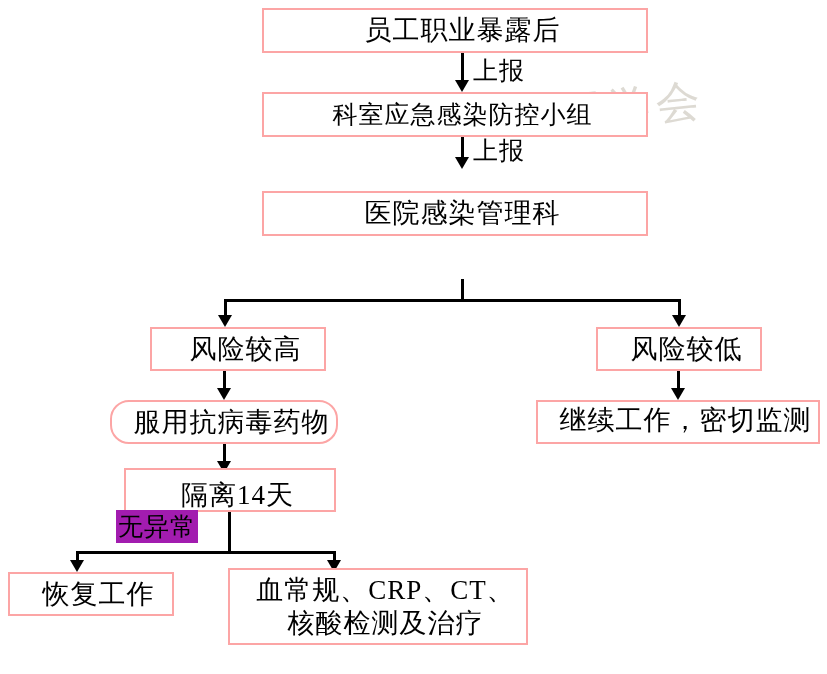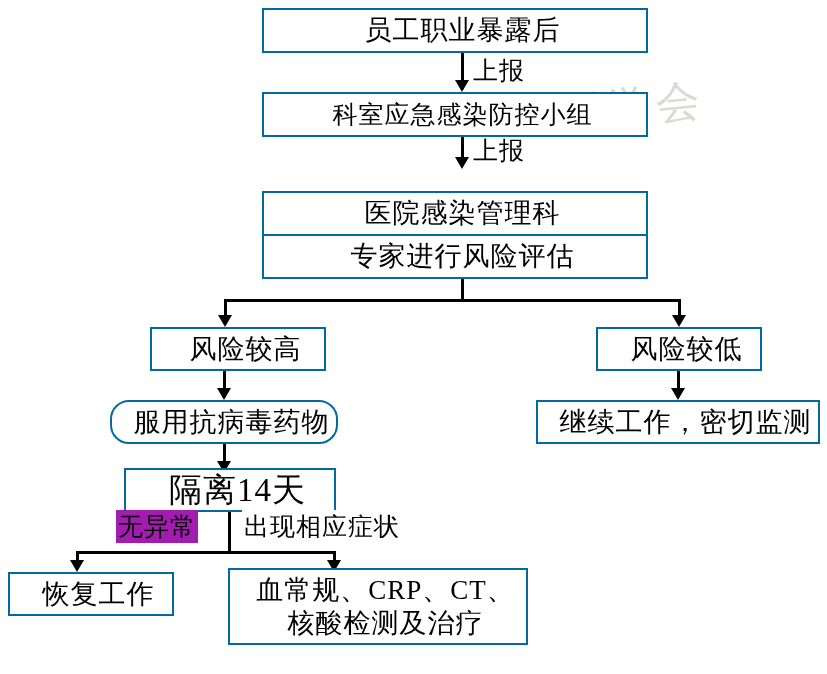--- a/index.html
+++ b/index.html
@@ -11,21 +11,21 @@
     position: relative;
     width: 827px;
     height: 674px;
     background: #ffffff;
     font-family: "Liberation Serif", "DejaVu Serif", serif;
     overflow: hidden;
   }
   .node {
     position: absolute;
     box-sizing: border-box;
-    border: 2px solid #0369a1;
+    border: 2px solid #fca5a5;
     background: #ffffff;
     display: flex;
     align-items: center;
     justify-content: center;
     text-align: center;
     color: #000000;
     line-height: 1.12;
     letter-spacing: 1px;
     z-index: 3;
     padding-left: 15px;
@@ -92,23 +92,20 @@
   <div class="arrow-down" style="left:455px; top:157px;"></div>
   <div class="label" style="left:473px; top:134px; font-size:25px;">上报</div>
 
   <div class="node" style="left:262px; top:167px; width:386px; height:45px; font-size:27px;margin-top:24px;">
     <span>医院感染管理科</span>
   </div>
 
   <div class="vline" style="left:461px; top:212px; width:3px; height:13px;"></div>
   <div class="arrow-down" style="left:455px; top:222px;"></div>
 
-  <div class="node" style="left:262px; top:234px; width:386px; height:45px; font-size:27px;">
-    <span>专家进行风险评估</span>
-  </div>
 
   <div class="vline" style="left:461px; top:279px; width:3px; height:22px;"></div>
   <div class="hline" style="left:224px; top:299px; width:457px; height:3px;"></div>
   <div class="vline" style="left:224px; top:299px; width:3px; height:20px;"></div>
   <div class="arrow-down" style="left:218px; top:315px;"></div>
   <div class="vline" style="left:678px; top:299px; width:3px; height:20px;"></div>
   <div class="arrow-down" style="left:672px; top:315px;"></div>
 
   <div class="node" style="left:150px; top:327px; width:176px; height:44px; font-size:27px;">
     <span>风险较高</span>
@@ -121,40 +118,39 @@
   <div class="vline" style="left:223px; top:371px; width:3px; height:21px;"></div>
   <div class="arrow-down" style="left:217px; top:388px;"></div>
 
   <div class="vline" style="left:677px; top:371px; width:3px; height:21px;"></div>
   <div class="arrow-down" style="left:671px; top:388px;"></div>
 
   <div class="node" style="left:110px; top:400px; width:228px; height:44px; font-size:27px;border-radius:19px;">
     <span>服用抗病毒药物</span>
   </div>
 
-  <div class="node" style="left:536px; top:400px; width:284px; height:44px; font-size:27px;">
+  <div class="node" style="left:536px; top:400px; width:284px; height:44px; font-size:27px;font-family:Liberation Mono, monospace;">
     <span>继续工作，密切监测</span>
   </div>
 
   <div class="vline" style="left:223px; top:444px; width:3px; height:22px;"></div>
   <div class="arrow-down" style="left:217px; top:461px;"></div>
 
-  <div class="node" style="left:124px; top:468px; width:212px; height:44px; font-size:33px;">
+  <div class="node" style="left:124px; top:468px; width:212px; height:44px; font-size:27px;align-items:flex-end;">
     <span>隔离14天</span>
   </div>
 
   <div class="vline" style="left:228px; top:512px; width:3px; height:42px;"></div>
   <div class="hline" style="left:76px; top:551px; width:260px; height:3px;"></div>
   <div class="vline" style="left:76px; top:551px; width:3px; height:13px;"></div>
   <div class="arrow-down" style="left:70px; top:560px;"></div>
   <div class="vline" style="left:333px; top:551px; width:3px; height:13px;"></div>
   <div class="arrow-down" style="left:327px; top:560px;"></div>
 
   <div class="label" style="left:116px; top:510px; font-size:25px; background:#a21caf; padding:0 2px;">无异常</div>
-  <div class="label" style="left:242px; top:510px; font-size:25px; background:#ffffff; padding:0 2px;">出现相应症状</div>
 
   <div class="node" style="left:8px; top:572px; width:166px; height:44px; font-size:27px;">
     <span>恢复工作</span>
   </div>
 
   <div class="node two-line" style="left:228px; top:568px; width:300px; height:77px; font-size:27px;">
     <span>血常规、CRP、CT、</span>
     <span>核酸检测及治疗</span>
   </div>
 

